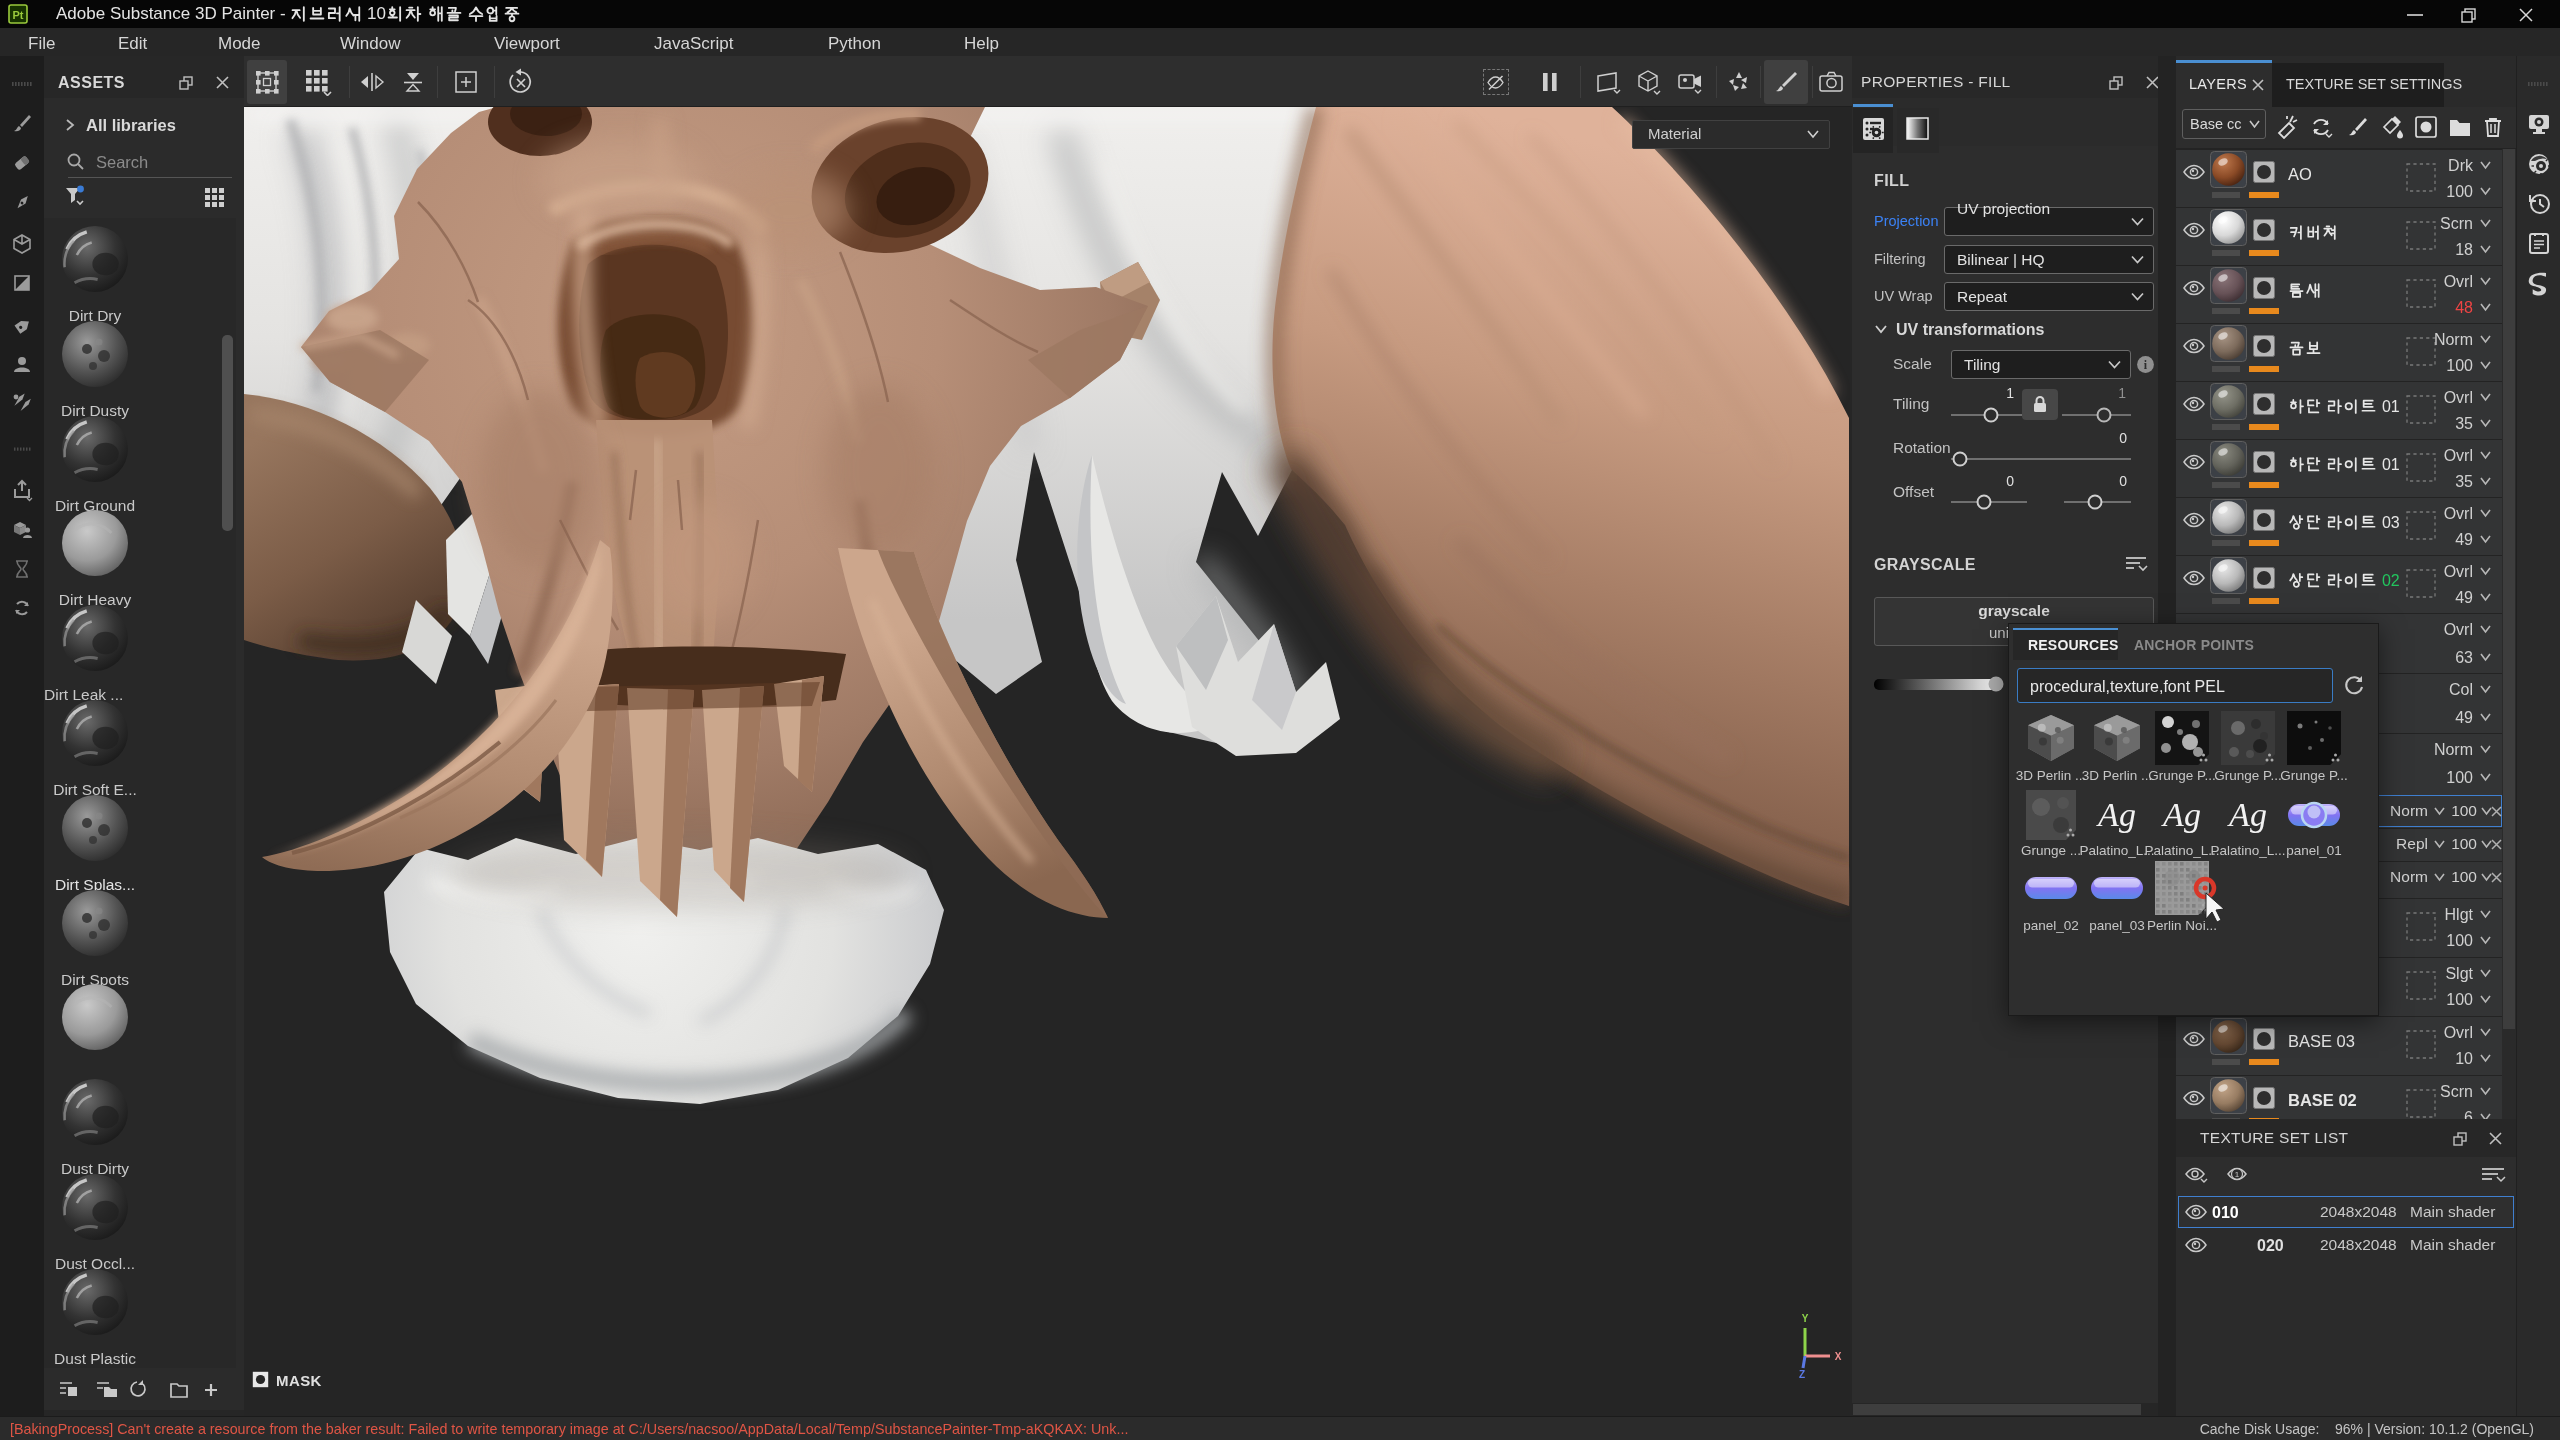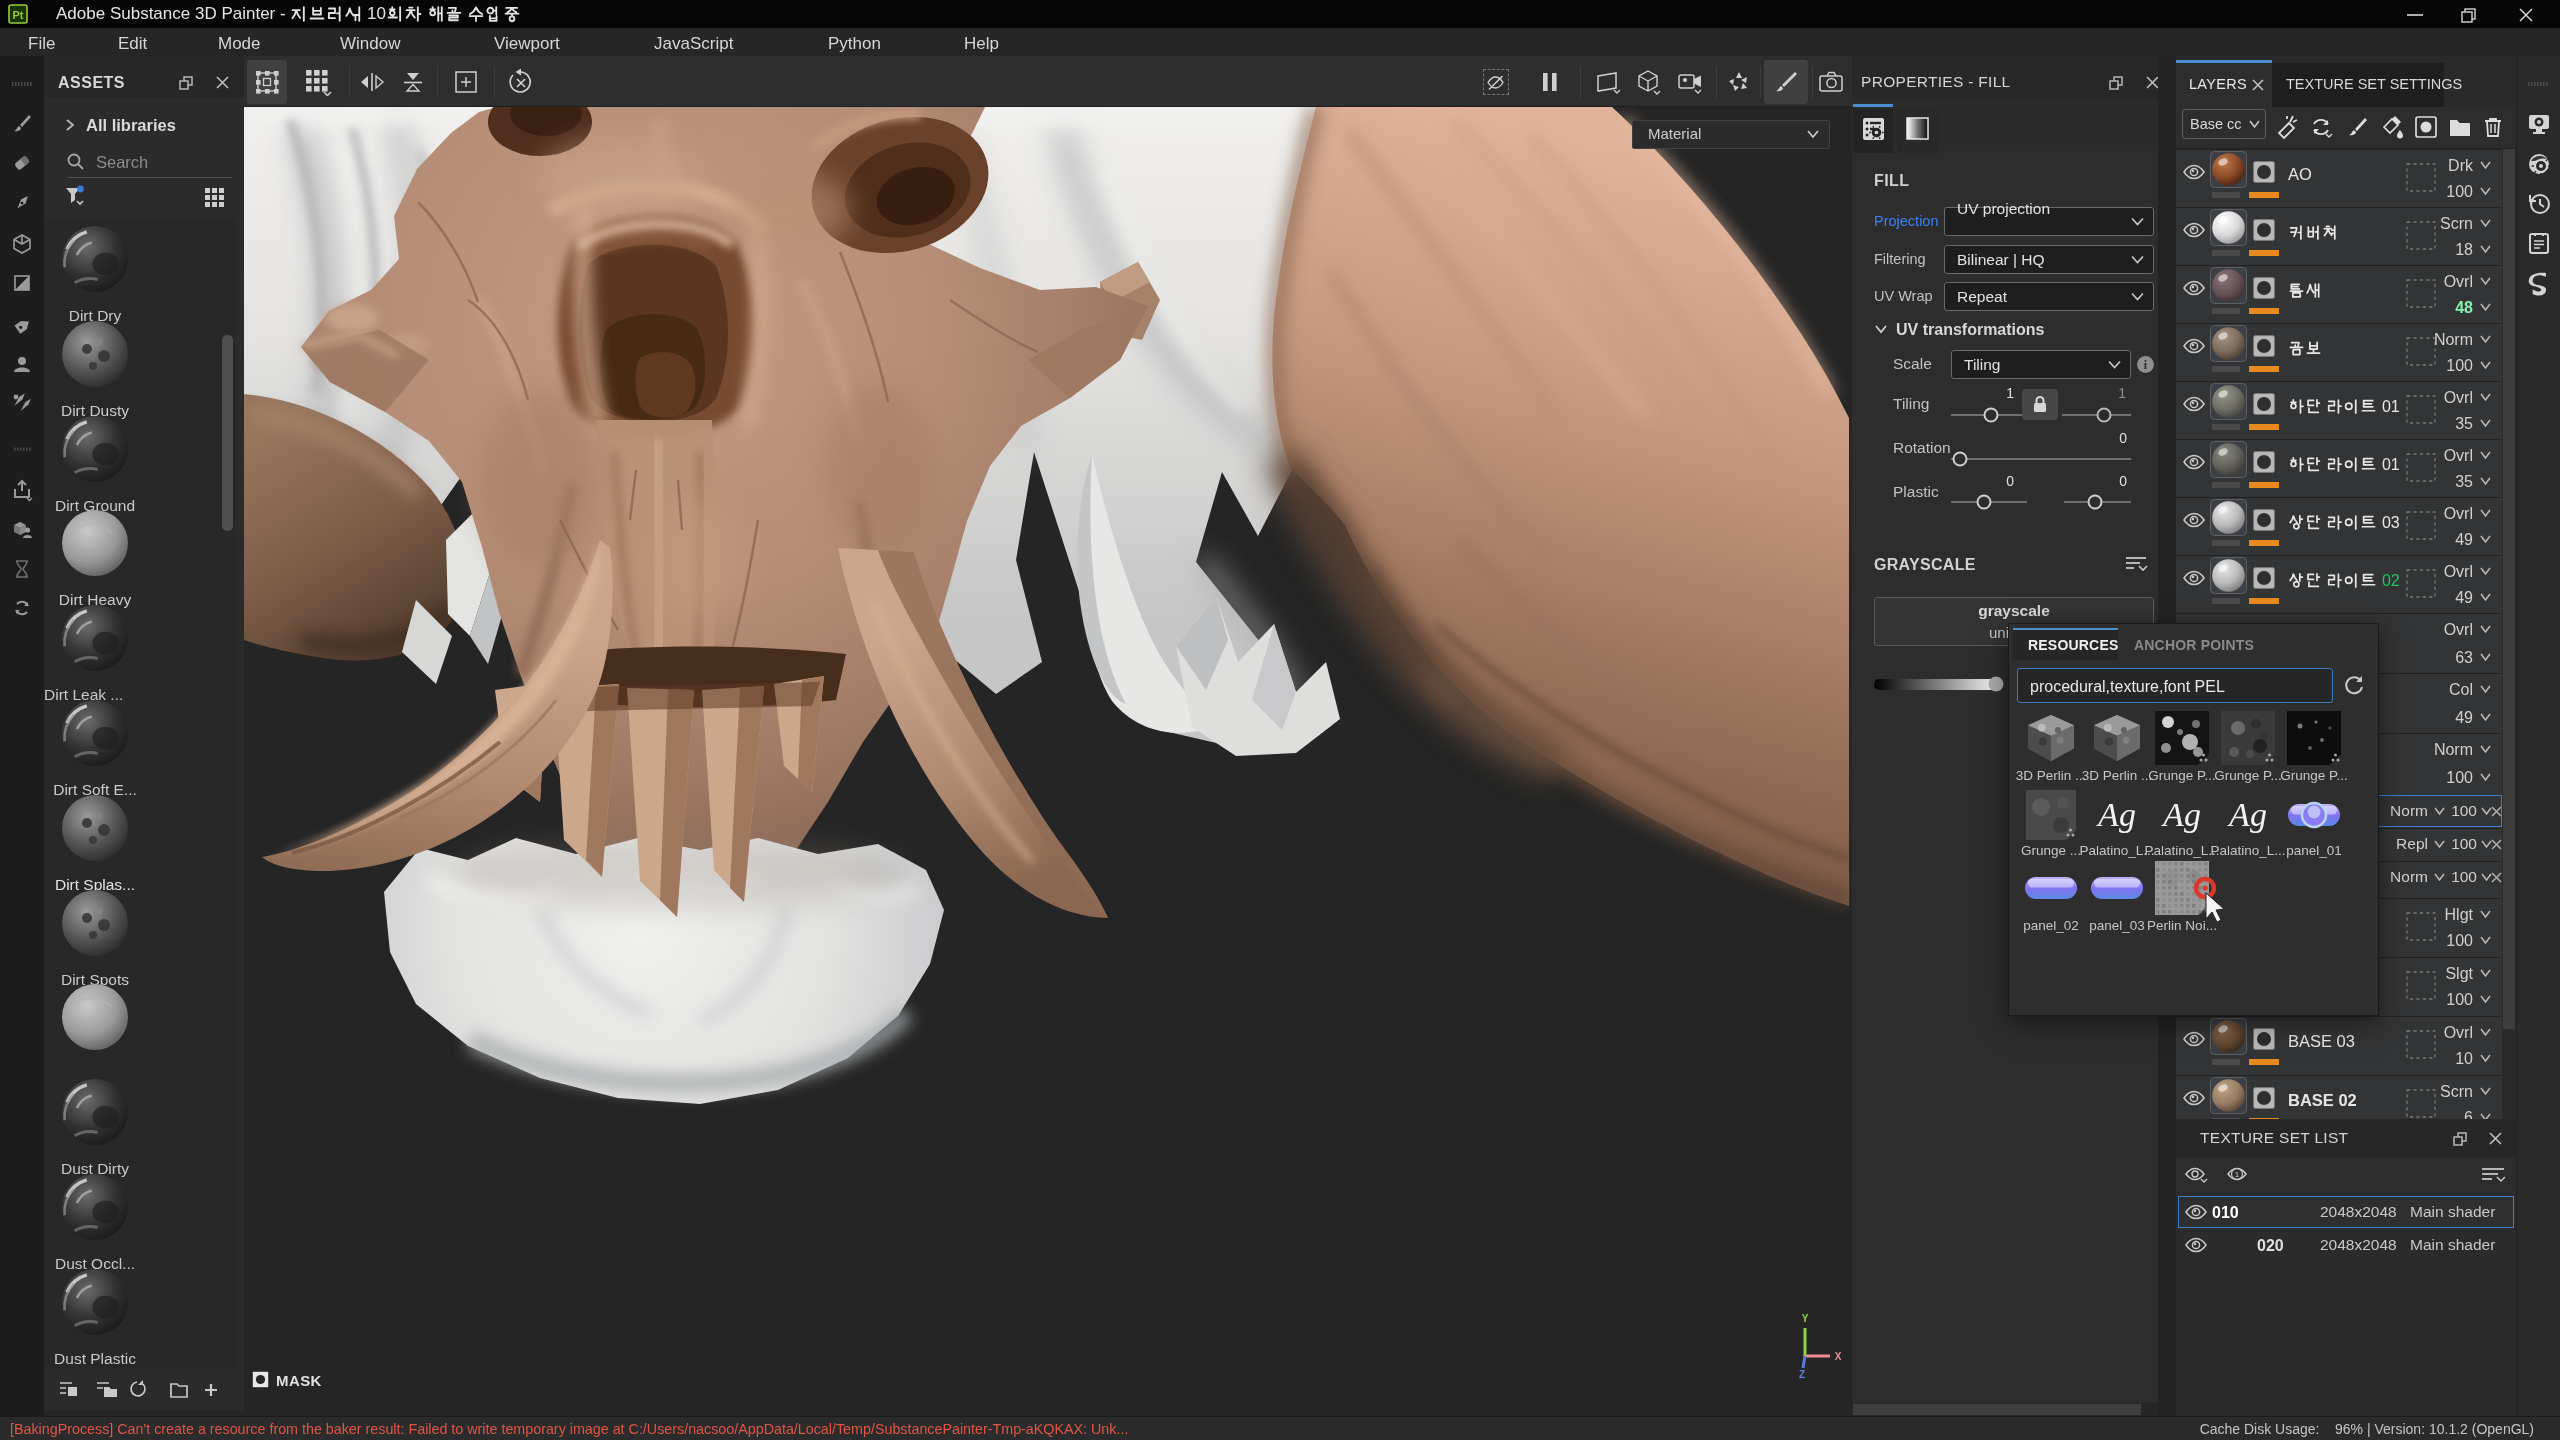--- a/index.html
+++ b/index.html
@@ -815,21 +815,21 @@
 <svg style="position:absolute;left:2054px;top:406px;" width="85" height="18" viewBox="0 0 85 18">
     <line x1="8" y1="9" x2="77" y2="9" stroke="#707070" stroke-width="2"></line>
     <circle cx="50" cy="9" r="6.5" fill="#2d2d2d" stroke="#b8b8b8" stroke-width="2"></circle>
   </svg>
 <div style="position:absolute;left:1893px;top:438.0px;height:20px;line-height:20px;font-size:15.5px;color:#c2c2c2;font-weight:400;white-space:nowrap;">Rotation</div>
 <div style="position:absolute;right:433px;top:429.0px;height:18px;line-height:18px;font-size:14px;color:#e0e0e0;font-weight:400;white-space:nowrap;">0</div>
 <svg style="position:absolute;left:1943px;top:450px;" width="196" height="18" viewBox="0 0 196 18">
     <line x1="8" y1="9" x2="188" y2="9" stroke="#707070" stroke-width="2"></line>
     <circle cx="17" cy="9" r="6.5" fill="#2d2d2d" stroke="#cfcfcf" stroke-width="2"></circle>
   </svg>
-<div style="position:absolute;left:1893px;top:482.0px;height:20px;line-height:20px;font-size:15.5px;color:#c2c2c2;font-weight:400;white-space:nowrap;">Plastic</div>
+<div style="position:absolute;left:1893px;top:482.0px;height:20px;line-height:20px;font-size:15.5px;color:#c2c2c2;font-weight:400;white-space:nowrap;">Offset</div>
 <div style="position:absolute;right:546px;top:472.0px;height:18px;line-height:18px;font-size:14px;color:#e0e0e0;font-weight:400;white-space:nowrap;">0</div>
 <div style="position:absolute;right:433px;top:472.0px;height:18px;line-height:18px;font-size:14px;color:#e0e0e0;font-weight:400;white-space:nowrap;">0</div>
 <svg style="position:absolute;left:1943px;top:493px;" width="92" height="18" viewBox="0 0 92 18">
     <line x1="8" y1="9" x2="84" y2="9" stroke="#707070" stroke-width="2"></line>
     <circle cx="41" cy="9" r="6.5" fill="#2d2d2d" stroke="#cfcfcf" stroke-width="2"></circle>
   </svg>
 <svg style="position:absolute;left:2056px;top:493px;" width="83" height="18" viewBox="0 0 83 18">
     <line x1="8" y1="9" x2="75" y2="9" stroke="#707070" stroke-width="2"></line>
     <circle cx="39" cy="9" r="6.5" fill="#2d2d2d" stroke="#cfcfcf" stroke-width="2"></circle>
   </svg>
@@ -1023,21 +1023,21 @@
       </svg>
     </span>
   </div>
 <svg style="position:absolute;left:2406px;top:279px;" width="30" height="29" viewBox="0 0 30 29">
     <rect x="1" y="1" width="28" height="27" fill="none" stroke="#787878" stroke-width="1.3" stroke-dasharray="3.2,3.2"></rect>
   </svg>
 <div style="position:absolute;right:87px;top:270.5px;height:21px;line-height:21px;font-size:16px;color:#d0d0d0;font-weight:400;white-space:nowrap;">Ovrl</div>
 <svg style="position:absolute;left:2479px;top:276px;" width="13" height="11" viewBox="0 0 13 11">
     <path d="M2,2 L6.5,8 L11,2" fill="none" stroke="#b8b8b8" stroke-width="1.6"></path>
   </svg>
-<div style="position:absolute;right:87px;top:296.5px;height:21px;line-height:21px;font-size:16px;color:#86efac;font-weight:700;white-space:nowrap;">48</div>
+<div style="position:absolute;right:87px;top:296.5px;height:21px;line-height:21px;font-size:16px;color:#ef4444;font-weight:400;white-space:nowrap;">48</div>
 <svg style="position:absolute;left:2479px;top:302px;" width="13" height="11" viewBox="0 0 13 11">
     <path d="M2,2 L6.5,8 L11,2" fill="none" stroke="#b8b8b8" stroke-width="1.6"></path>
   </svg>
 <div style="position:absolute;left:2176px;top:323px;width:326px;height:1px;background:#232323;"></div>
 <svg style="position:absolute;left:2182px;top:336px;" width="24" height="20" viewBox="0 0 24 20">
     <path d="M2,10 C5,5.5 8.5,3.5 12,3.5 C15.5,3.5 19,5.5 22,10 C19,14.5 15.5,16.5 12,16.5 C8.5,16.5 5,14.5 2,10 Z" fill="none" stroke="#c8c8c8" stroke-width="1.5"></path>
     <circle cx="12" cy="10" r="3.6" fill="none" stroke="#c8c8c8" stroke-width="1.5"></circle>
     <circle cx="11" cy="9" r="1.2" fill="#c8c8c8"></circle>
   </svg>
 <svg style="position:absolute;left:2210px;top:325px;" width="37" height="37" viewBox="0 0 37 37">

